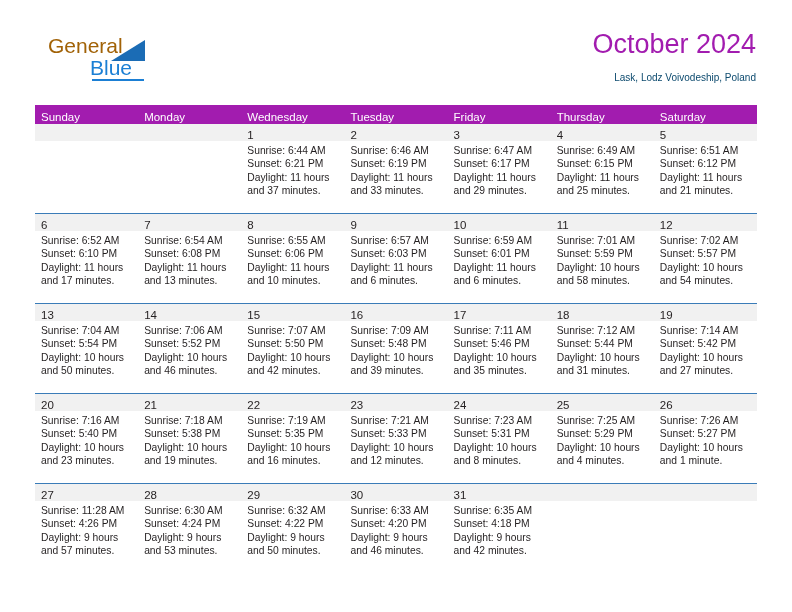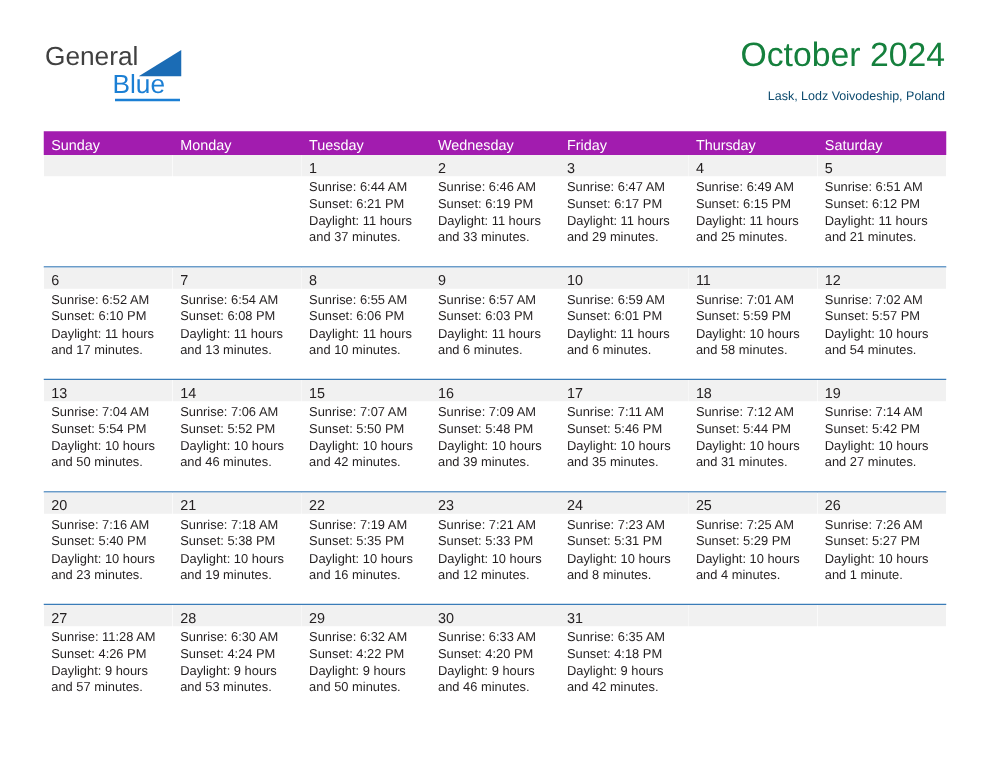--- a/index.html
+++ b/index.html
@@ -31,25 +31,25 @@
   }
   .logo {
     position: absolute;
     left: 36px;
     top: 34px;
     width: 150px;
     height: 50px;
   }
   .logo-general {
     position: absolute;
-    left: 0;
+    left: 12px;
     top: 0;
     font-size: 21px;
     letter-spacing: 0px;
-    color: #404040;
+    color: #a16207;
     font-family: "Liberation Sans", sans-serif;
     line-height: 24px;
   }
   .logo-triangle {
     position: absolute;
     left: 75px;
     top: 6px;
     width: 0;
     height: 0;
     border-left: 34px solid transparent;
@@ -73,21 +73,21 @@
   }
 
   .title-block {
     position: absolute;
     right: 36px;
     top: 28px;
     text-align: right;
   }
   .cal-title {
     font-size: 27px;
-    color: #15803d;
+    color: #a21caf;
     line-height: 32px;
     font-weight: normal;
     margin: 0;
     white-space: nowrap;
   }
   .cal-subtitle {
     font-size: 10px;
     color: #0c4a6e;
     line-height: 20px;
     margin: 8px 0 0 0;
@@ -173,22 +173,22 @@
       <h1 class="cal-title">October 2024</h1>
       <div class="cal-subtitle">Lask, Lodz Voivodeship, Poland</div>
     </div>
 
   </div>
 
   <div class="calendar">
     <div class="weekday-row" id="weekday-row">
         <div class="weekday">Sunday</div>
         <div class="weekday">Monday</div>
+        <div class="weekday">Wednesday</div>
         <div class="weekday">Tuesday</div>
-        <div class="weekday">Wednesday</div>
         <div class="weekday">Friday</div>
         <div class="weekday">Thursday</div>
         <div class="weekday">Saturday</div>
       </div>
     <div id="weeks-container">
         <div class="week-row first">
           <div class="day-cell empty">
             <div class="day-number-band"><span class="day-number"></span></div>
           </div>
           <div class="day-cell empty">

